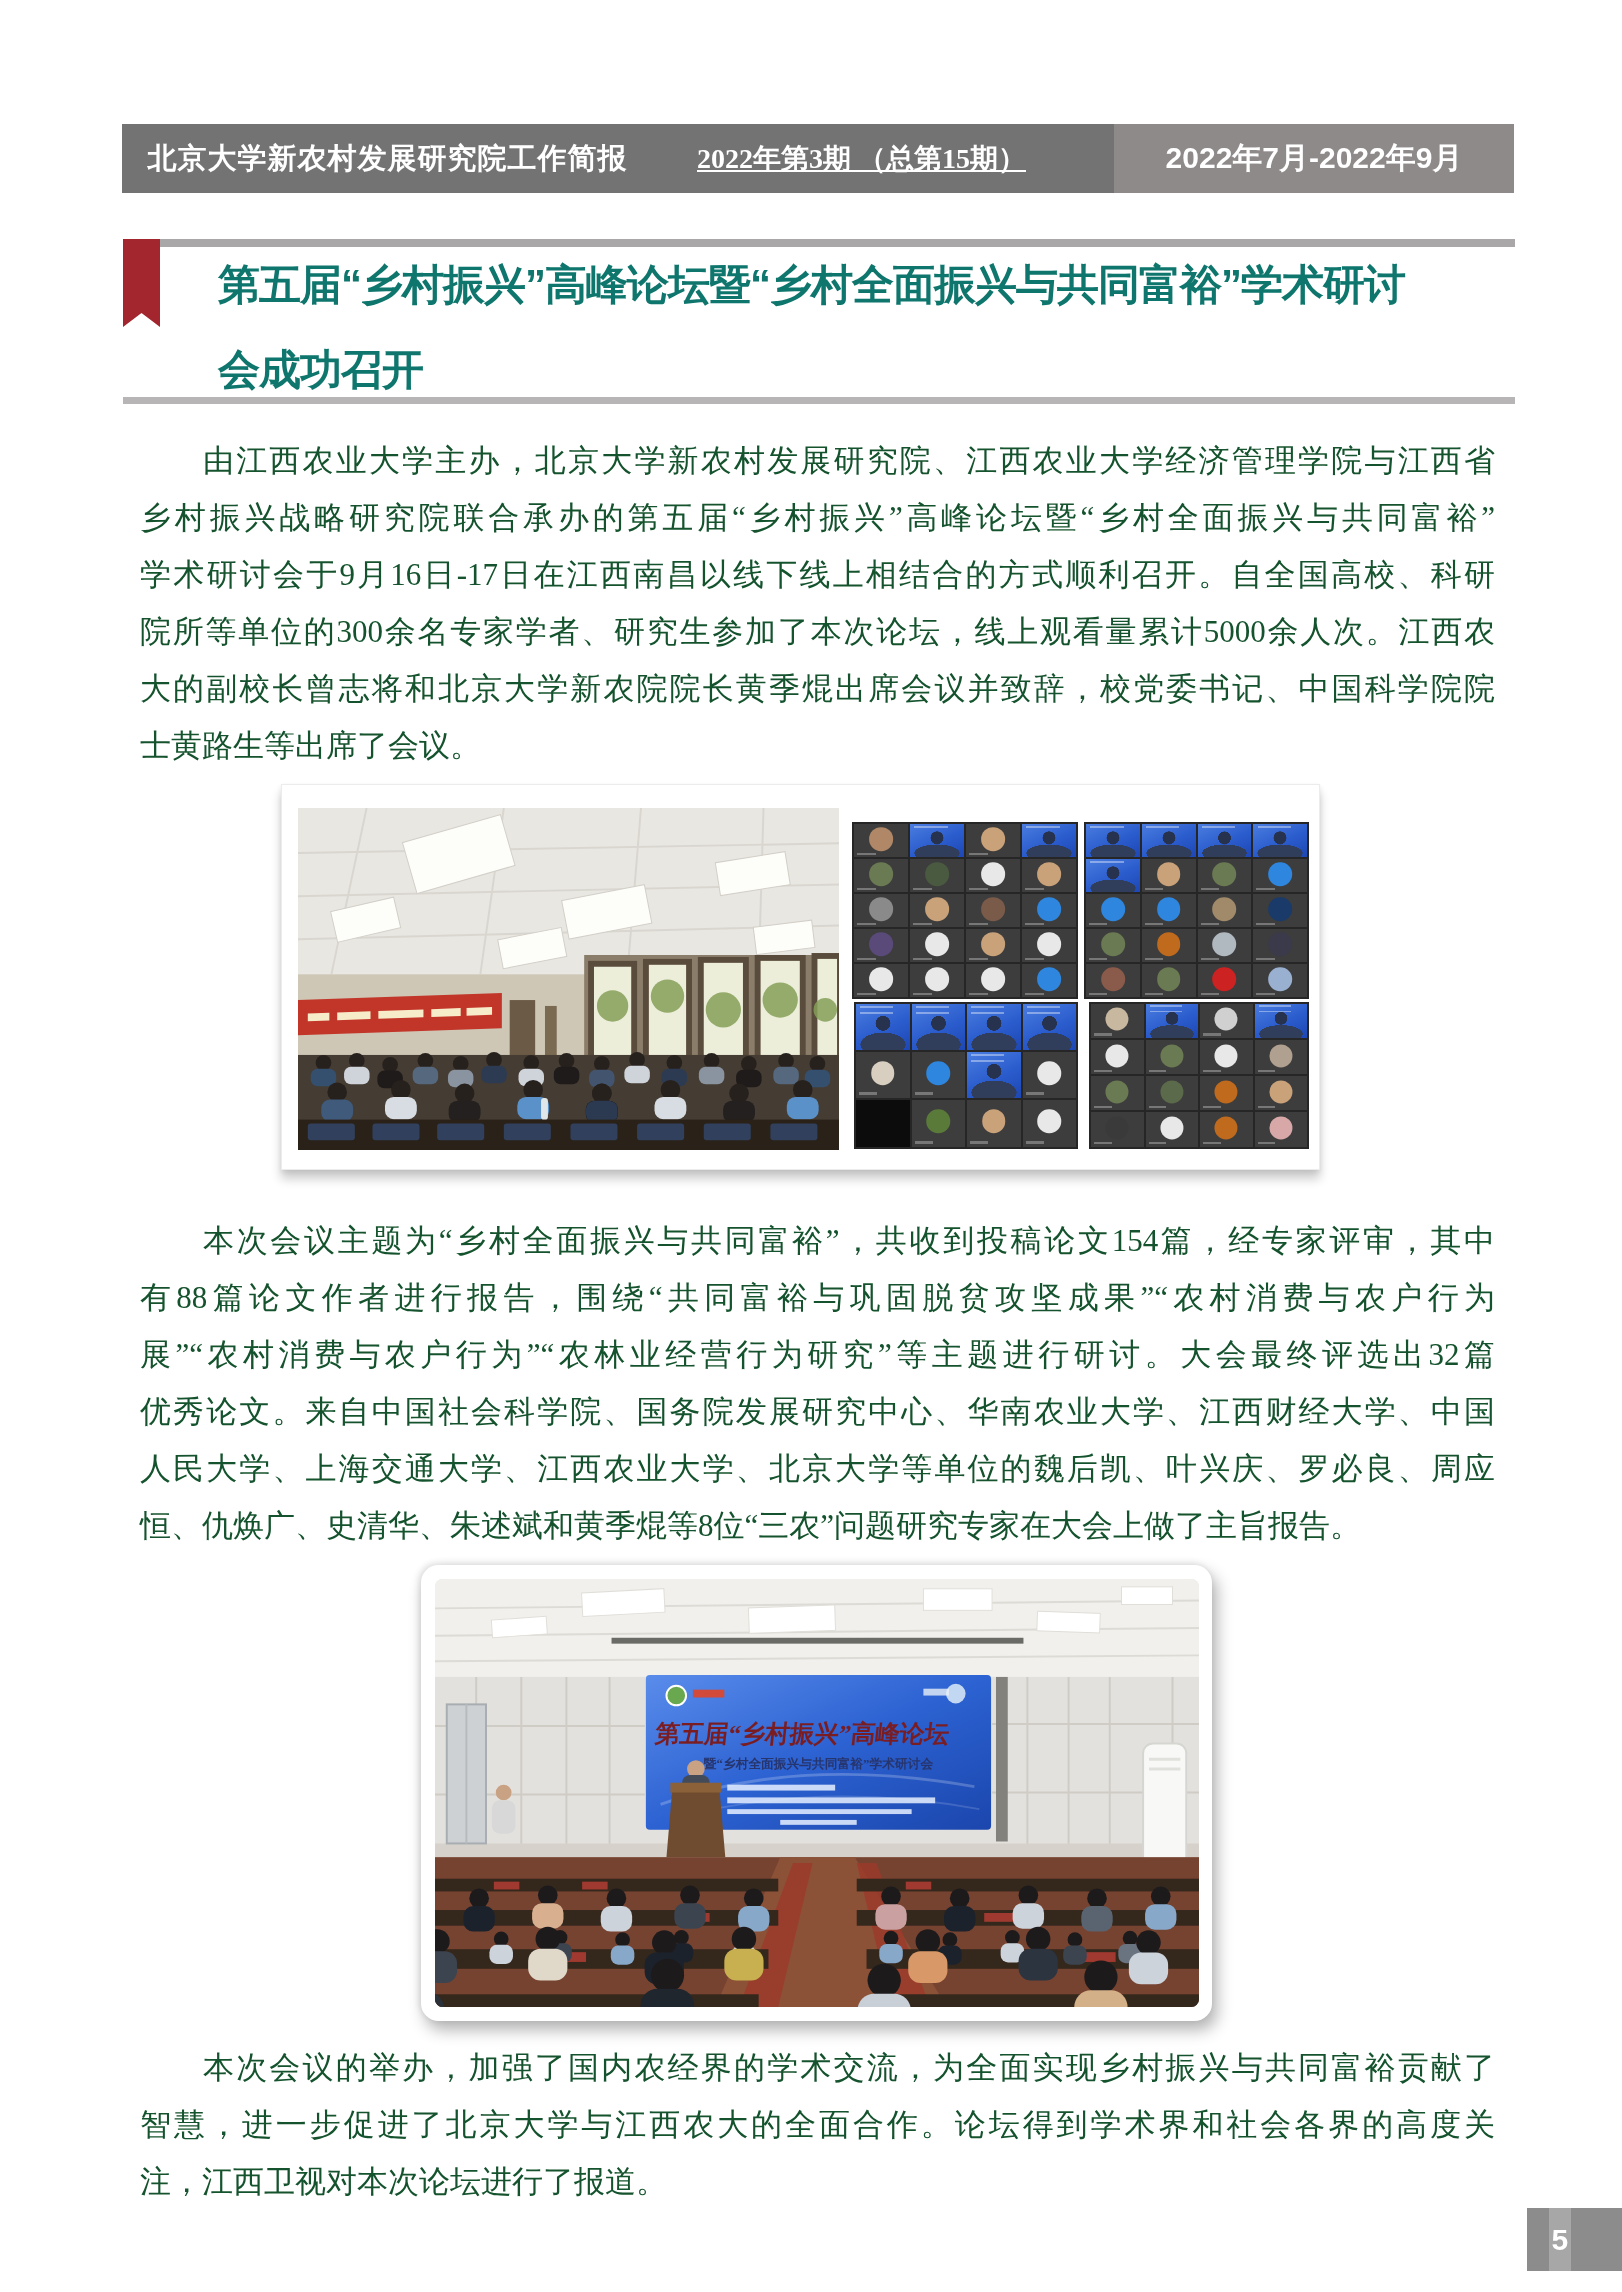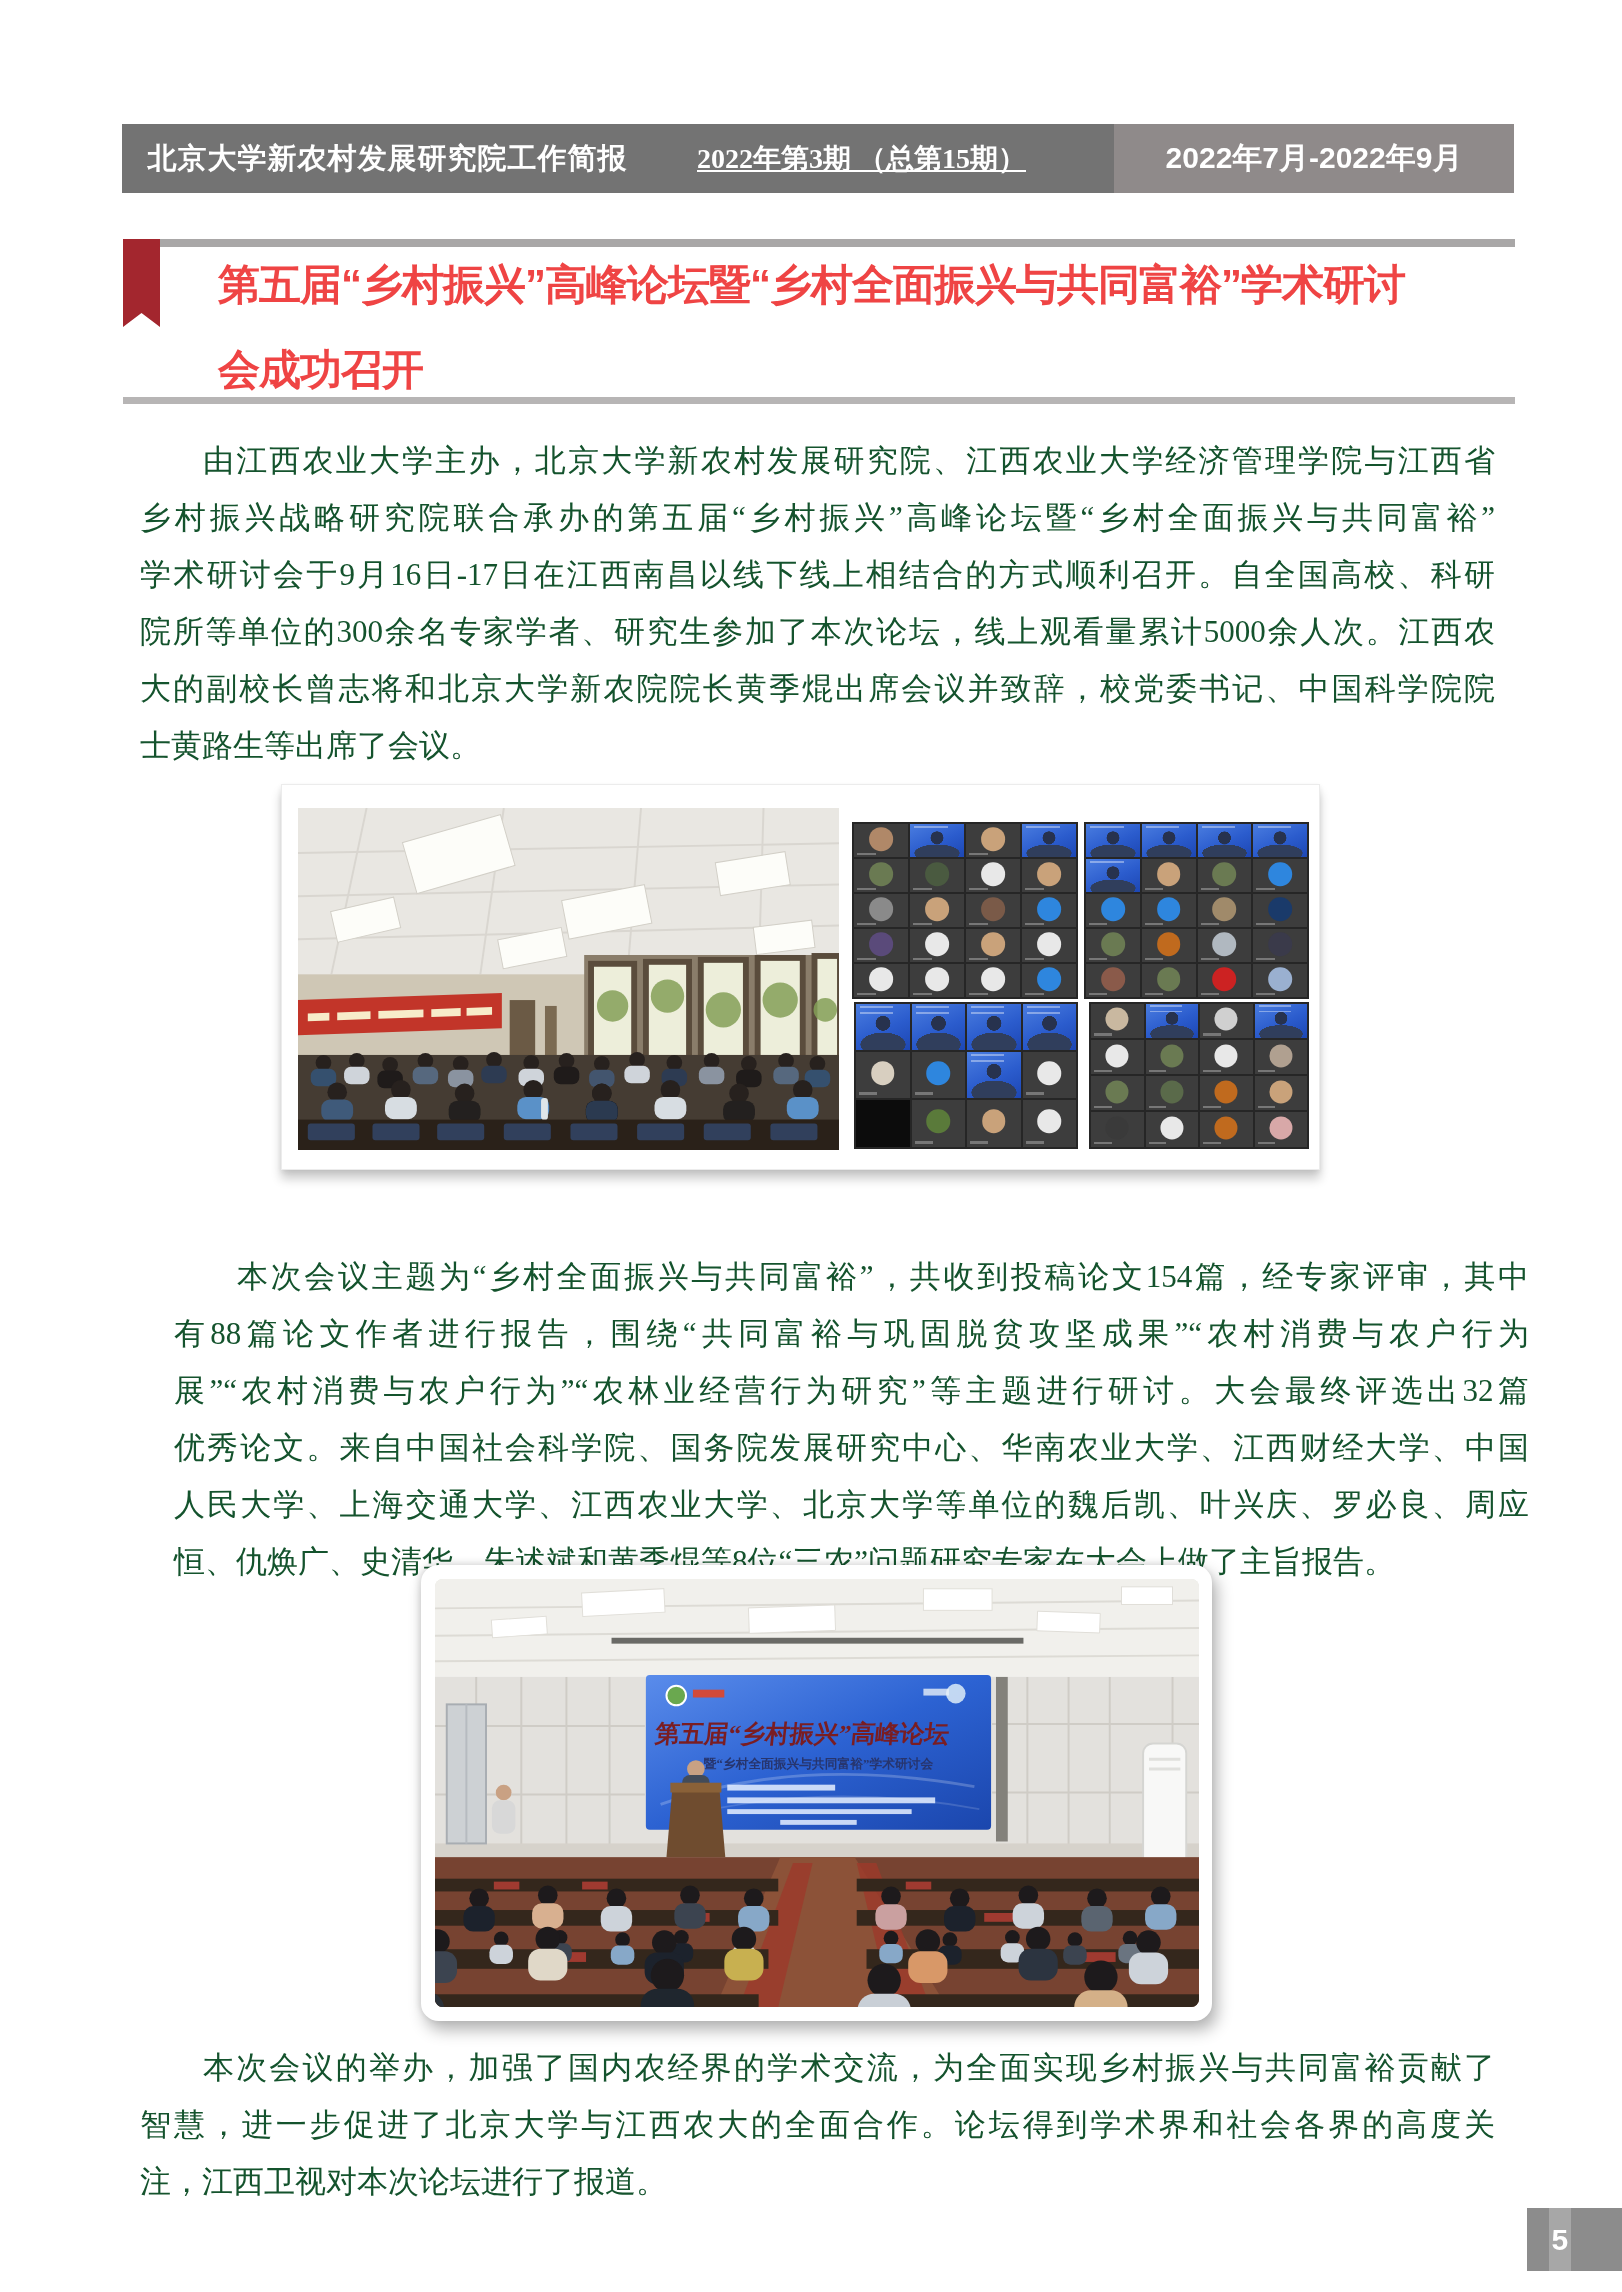--- a/index.html
+++ b/index.html
@@ -16,32 +16,32 @@
             font-family:"Liberation Serif","DejaVu Serif",serif;white-space:nowrap;text-decoration:underline;}
   .hd-gray{flex:1;height:100%;background:#8f8a8a;display:flex;align-items:center;justify-content:center;}
   .hd-date{color:#fff;font-size:30px;font-weight:bold;
            font-family:Liberation Sans, sans-serif;white-space:nowrap;}
 
   
   .tb-topbar{left:123px;top:239px;width:1392px;height:7.8px;background:#a9a7a7;}
   .tb-botbar{left:123px;top:397px;width:1392px;height:6.9px;background:#b7b5b5;}
   .ribbon{left:123px;top:239px;width:37px;height:88px;background:#a3262e;
           clip-path:polygon(0 0,100% 0,100% 100%,50% 84%,0 100%);}
-  .art-title{left:218px;width:1235px;color:#ef4444;font-size:42px;font-weight:bold;
+  .art-title{left:218px;width:1235px;color:#0f766e;font-size:42px;font-weight:bold;
              letter-spacing:-1px;white-space:nowrap;font-family:"Liberation Sans",sans-serif;}
   .art-title.l1{top:257px;}
   .art-title.l2{top:342px;}
 
   
   .para{width:1355px;left:140px;color:#14532d;font-size:31px;line-height:57px;
         font-family:"Liberation Serif","DejaVu Serif",serif;}
   .pline{display:block;text-align:justify;text-align-last:justify;white-space:nowrap;}
   .pline.first{text-indent:63px;}
   .pline.last{text-align-last:left;}
-  #para1{top:432px;} #para2{top:1248px;margin-left:34px;} #para3{top:2039px;}
+  #para1{top:432px;} #para2{top:1212px;} #para3{top:2039px;}
 
   
   .collage{left:281px;top:784px;width:1037px;height:384px;background:#fff;
            border:1px solid #ececec;box-shadow:0 8.8px 9.8px rgba(0,0,0,.20),0 2px 4.9px rgba(0,0,0,.08);}
   .scene-a{position:absolute;left:15.7px;top:22.5px;width:541px;height:342px;}
   .vgrids{position:absolute;left:570px;top:22.5px;width:453px;height:342px;}
   .vgrid{position:absolute;display:grid;gap:2px;padding:2px;background:#262626;
          grid-template-columns:repeat(4,1fr);}
   #vg-tl{left:0;top:14.7px;width:222px;height:173px;}
   #vg-tr{left:232px;top:14.7px;width:221px;height:173px;}

